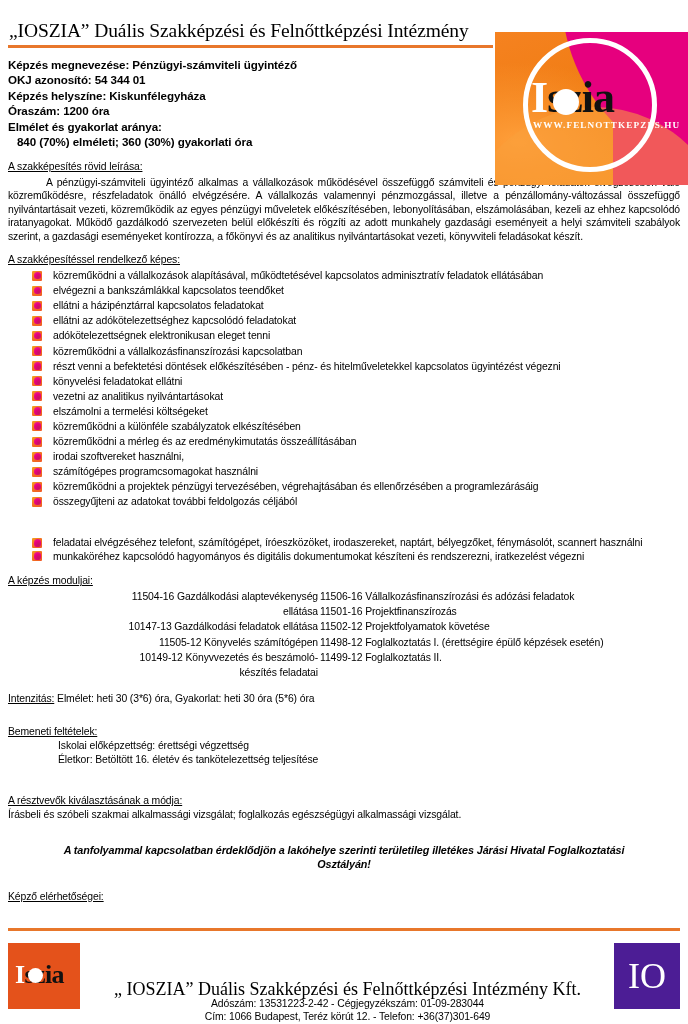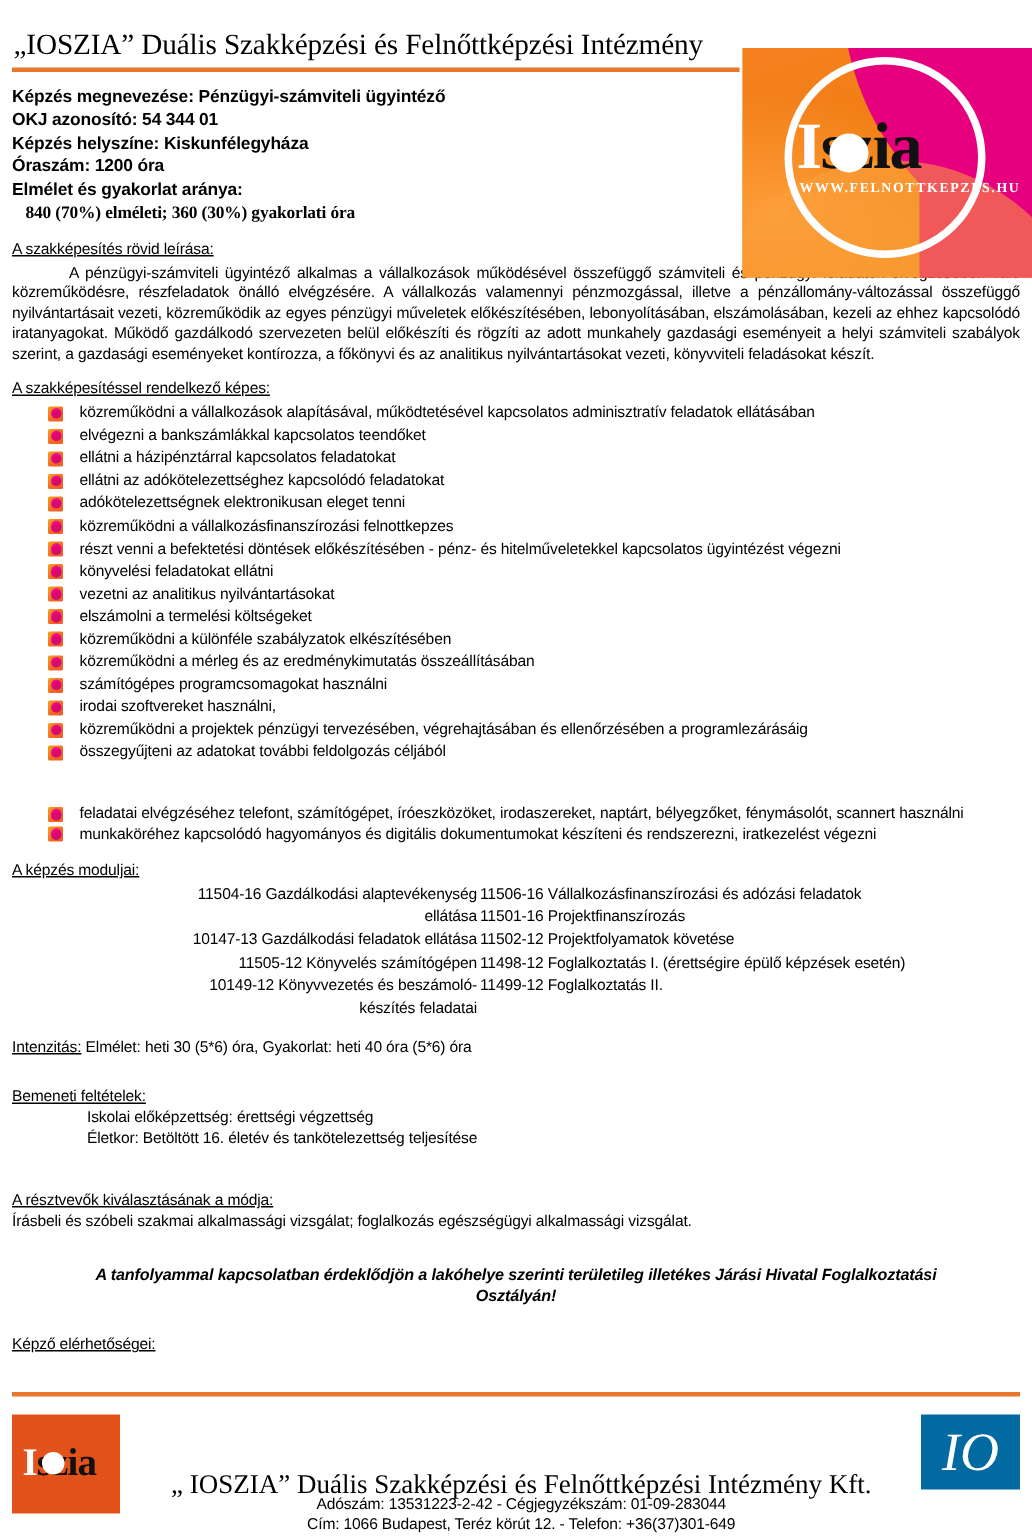--- a/index.html
+++ b/index.html
@@ -41,21 +41,21 @@
     margin-top: 3px;
     margin-left: 0px;
   }
   .meta-block {
     margin-top: 9px;
     font-size: 11.6px;
     font-weight: bold;
     line-height: 15.4px;
     letter-spacing: -0.1px;
   }
-  .meta-block .indent { padding-left: 9px; font-family: Liberation Serif, serif; }
+  .meta-block .indent { padding-left: 9px; }
 
   
   .logo-main {
     position: absolute;
     right: -8px; top: 32px;
     width: 193px; height: 153px;
     overflow: hidden;
     background: #F07C12;
   }
   .logo-main .grad {
@@ -245,30 +245,29 @@
   .logo-sq .odot {
     position: absolute;
     left: 20px; top: 25px;
     width: 15px; height: 15px;
     border-radius: 50%;
     background: #ffffff;
   }
   .logo-io {
     position: absolute;
     right: 8px; top: 12px;
-    width: 66px; height: 50px;
-    background: #0369a1;
+    width: 66px; height: 66px;
+    background: #4c1d95;
     color: #ffffff;
     font-family: "Liberation Serif", serif;
     font-size: 36px;
     display: flex;
     align-items: center;
     justify-content: center;
     letter-spacing: 0px;
-    font-style: italic;
   }
   .footer-text {
     position: absolute;
     left: 95px; right: 88px; top: 14px;
     text-align: center;
   }
   .footer-text .ft-title {
     font-family: "Liberation Serif", serif;
     font-size: 18px;
     line-height: 16px;
@@ -313,29 +312,29 @@
   <div class="sec-label">A szakképesítés rövid leírása:</div>
   <div class="desc"><span class="lead"></span><span>A pénzügyi-számviteli ügyintéző alkalmas a vállalkozások működésével összefüggő számviteli és pénzügyi feladatok elvégzésében való közreműködésre, részfeladatok önálló elvégzésére. A vállalkozás valamennyi pénzmozgással, illetve a pénzállomány-változással összefüggő nyilvántartásait vezeti, közreműködik az egyes pénzügyi műveletek előkészítésében, lebonyolításában, elszámolásában, kezeli az ehhez kapcsolódó iratanyagokat. Működő gazdálkodó szervezeten belül előkészíti és rögzíti az adott munkahely gazdasági eseményeit a helyi számviteli szabályok szerint, a gazdasági eseményeket kontírozza, a főkönyvi és az analitikus nyilvántartásokat vezeti, könyvviteli feladásokat készít.</span></div>
 
   <div class="sec-label">A szakképesítéssel rendelkező képes:</div>
   <ul class="blist" id="competence-list">
       <li><span class="bul"></span><span>közreműködni a vállalkozások alapításával, működtetésével kapcsolatos adminisztratív feladatok ellátásában</span></li>
       <li><span class="bul"></span><span>elvégezni a bankszámlákkal kapcsolatos teendőket</span></li>
       <li><span class="bul"></span><span>ellátni a házipénztárral kapcsolatos feladatokat</span></li>
       <li><span class="bul"></span><span>ellátni az adókötelezettséghez kapcsolódó feladatokat</span></li>
       <li><span class="bul"></span><span>adókötelezettségnek elektronikusan eleget tenni</span></li>
-      <li><span class="bul"></span><span>közreműködni a vállalkozásfinanszírozási felnottkepzes</span></li>
+      <li><span class="bul"></span><span>közreműködni a vállalkozásfinanszírozási kapcsolatban</span></li>
       <li><span class="bul"></span><span>részt venni a befektetési döntések előkészítésében - pénz- és hitelműveletekkel kapcsolatos ügyintézést végezni</span></li>
       <li><span class="bul"></span><span>könyvelési feladatokat ellátni</span></li>
       <li><span class="bul"></span><span>vezetni az analitikus nyilvántartásokat</span></li>
       <li><span class="bul"></span><span>elszámolni a termelési költségeket</span></li>
       <li><span class="bul"></span><span>közreműködni a különféle szabályzatok elkészítésében</span></li>
       <li><span class="bul"></span><span>közreműködni a mérleg és az eredménykimutatás összeállításában</span></li>
+      <li><span class="bul"></span><span>irodai szoftvereket használni,</span></li>
       <li><span class="bul"></span><span>számítógépes programcsomagokat használni</span></li>
-      <li><span class="bul"></span><span>irodai szoftvereket használni,</span></li>
       <li><span class="bul"></span><span>közreműködni a projektek pénzügyi tervezésében, végrehajtásában és ellenőrzésében a programlezárásáig</span></li>
       <li><span class="bul"></span><span>összegyűjteni az adatokat további feldolgozás céljából</span></li>
       <li class="two-line"><span class="bul"></span><span>feladatai elvégzéséhez telefont, számítógépet, íróeszközöket, irodaszereket, naptárt, bélyegzőket, fénymásolót, scannert használni</span></li>
       <li><span class="bul"></span><span>munkaköréhez kapcsolódó hagyományos és digitális dokumentumokat készíteni és rendszerezni, iratkezelést végezni</span></li>
     </ul>
 
   <div class="sec-label">A képzés moduljai:</div>
   <div class="mod-wrap">
     <div class="mod-col left" id="modules-left">
         <div>11504-16 Gazdálkodási alaptevékenység</div>
@@ -348,21 +347,21 @@
     <div class="mod-col right" id="modules-right">
         <div>11506-16 Vállalkozásfinanszírozási és adózási feladatok</div>
         <div>11501-16 Projektfinanszírozás</div>
         <div>11502-12 Projektfolyamatok követése</div>
         <div>11498-12 Foglalkoztatás I. (érettségire épülő képzések esetén)</div>
         <div>11499-12 Foglalkoztatás II.</div>
       </div>
   </div>
 
   <div class="spacer-12"></div>
-  <div class="line-10"><span class="u">Intenzitás:</span> <span>Elmélet: heti 30 (5*6) óra, Gyakorlat: heti 40 óra (5*6) óra</span></div>
+  <div class="line-10"><span class="u">Intenzitás:</span> <span>Elmélet: heti 30 (3*6) óra, Gyakorlat: heti 30 óra (5*6) óra</span></div>
 
   <div class="spacer-18"></div>
   <div class="line-10 u">Bemeneti feltételek:</div>
   <div class="line-10 ind-60">Iskolai előképzettség: érettségi végzettség</div>
   <div class="line-10 ind-60">Életkor: Betöltött 16. életév és tankötelezettség teljesítése</div>
 
   <div class="spacer-18"></div>
   <div class="spacer-8"></div>
   <div class="line-10 u">A résztvevők kiválasztásának a módja:</div>
   <div class="line-10">Írásbeli és szóbeli szakmai alkalmassági vizsgálat; foglalkozás egészségügyi alkalmassági vizsgálat.</div>

